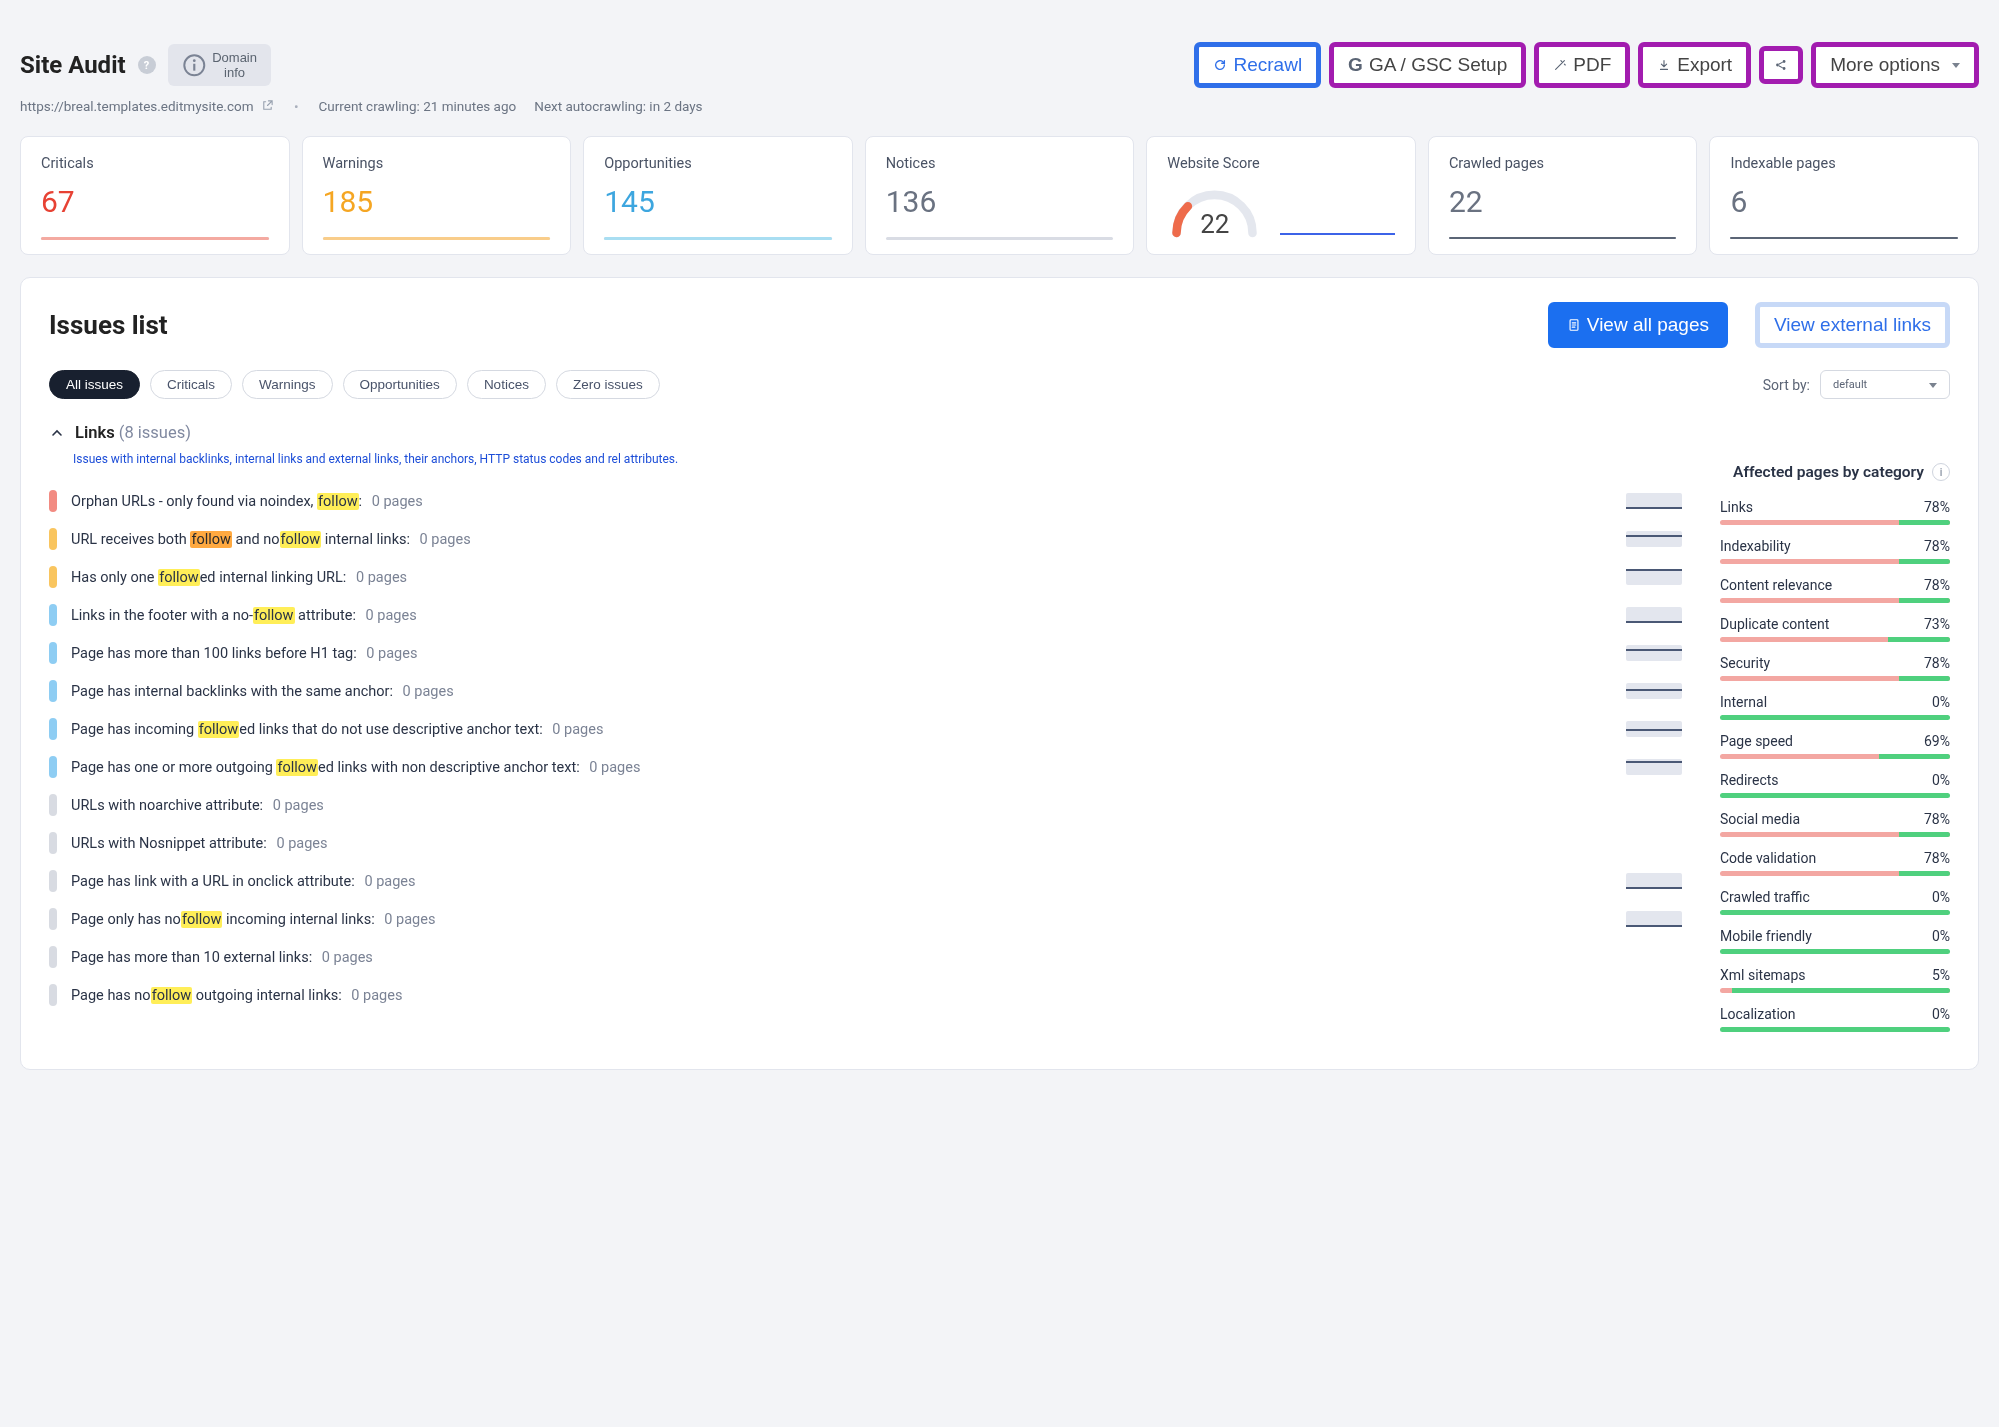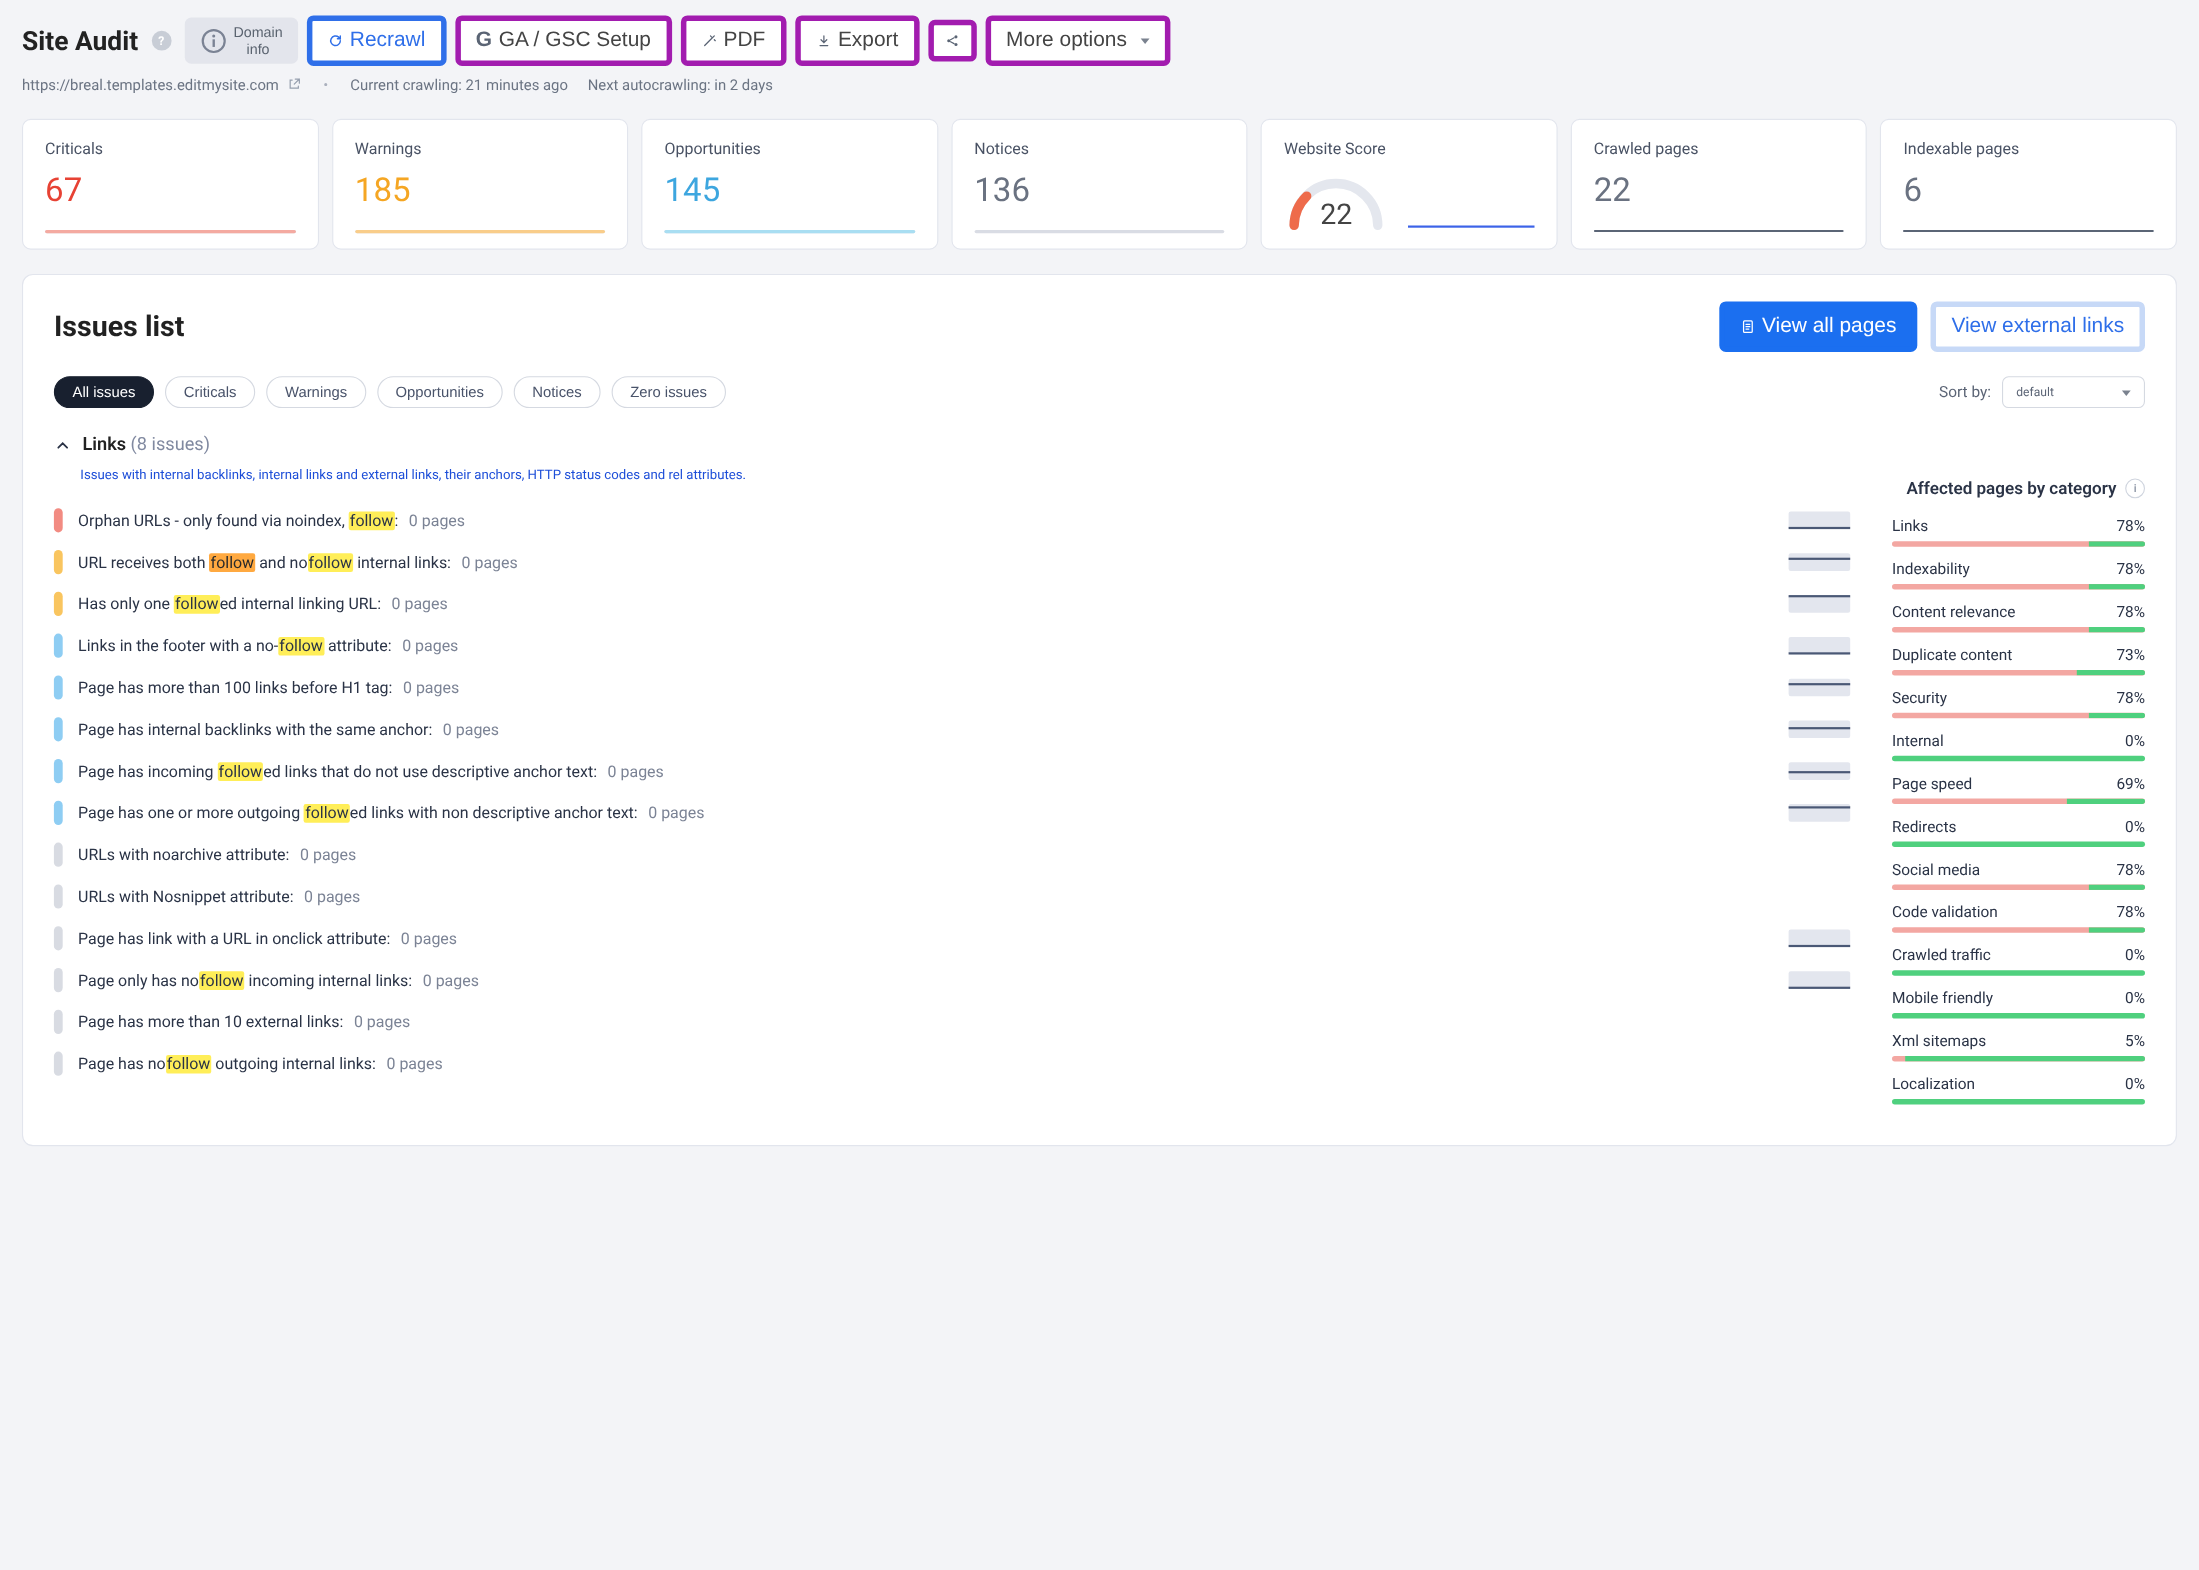--- a/index.html
+++ b/index.html
@@ -1,20 +1,20 @@
 <!DOCTYPE html>
 <html><head>
 <meta charset="utf-8">
 <style>
 * { box-sizing: border-box; margin: 0; padding: 0; }
 body { font-family: -apple-system, BlinkMacSystemFont, "Segoe UI", Roboto, sans-serif; background: #f3f4f7; color: #222; font-size: 14px; }
 .container { padding: 14px 20px; }
 
 
-.header { display: flex; align-items: center; flex-wrap: wrap; gap: 8px; }
+.header { display: flex; justify-content: space-between; align-items: center; flex-wrap: wrap; gap: 8px; margin-top: 28px; }
 .header-left { display: flex; align-items: center; gap: 12px; }
 .title { font-size: 24px; font-weight: 700; }
 .help-icon { width: 18px; height: 18px; border-radius: 50%; background: #c8cdd6; color: #fff; display: inline-flex; align-items: center; justify-content: center; font-size: 11px; font-weight: 700; }
 .domain-info-btn { background: #e3e5ec; border: none; border-radius: 6px; padding: 6px 14px; color: #5b6470; font-size: 13px; cursor: pointer; display: inline-flex; align-items: center; gap: 6px; }
 .header-right { display: flex; gap: 8px; align-items: center; }
 .btn { border: 5px solid #a21caf; background: #fff; border-radius: 6px; padding: 7px 14px; font-size: 19px; color: #444; cursor: pointer; display: inline-flex; align-items: center; gap: 6px; }
 .btn-primary-outline { border-color: #2f6fe9; color: #2f6fe9; }
 .btn .ic { width: 14px; height: 14px; display: inline-block; }
 .btn-icon { padding: 7px 10px; }
 .subheader { display: flex; gap: 18px; align-items: center; color: #6b7483; font-size: 13.5px; margin-top: 10px; }
@@ -37,21 +37,21 @@
 .gauge { position: relative; width: 95px; height: 55px; }
 .gauge svg { width: 95px; height: 55px; }
 .gauge .gval { position: absolute; left: 0; right: 0; bottom: 0; text-align: center; font-size: 26px; color: #444; }
 .spark { flex: 1; height: 36px; position: relative; border-bottom: 2px solid #3c63e8; margin-bottom: 4px; }
 .card-bar.thin { height: 2px; }
 
 
 .panel { background: #fff; border: 1px solid #e2e5ed; border-radius: 10px; margin-top: 22px; padding: 24px 28px; }
 .panel-head { display: flex; justify-content: space-between; align-items: center; margin-bottom: 22px; }
 .panel-title { font-size: 26px; font-weight: 700; }
-.panel-actions { display: flex; gap: 12px; }
+.panel-actions { display: flex; gap: 27px; }
 .btn-blue { background: #1b6ff0; color: #fff; border-color: #1b6ff0; }
 .btn-blue-outline { border-color: #c7d9f7; color: #2f6fe9; }
 
 .filter-row { display: flex; justify-content: space-between; align-items: center; margin-bottom: 24px; }
 .pills { display: flex; gap: 10px; flex-wrap: wrap; }
 .pill { border: 1px solid #d5d9e1; background: #fff; border-radius: 20px; padding: 6px 16px; font-size: 13.5px; color: #49536a; cursor: pointer; }
 .pill.active { background: #18202f; color: #fff; border-color: #18202f; }
 .sort-wrap { display: flex; align-items: center; gap: 10px; color: #5c6576; font-size: 14px; }
 .select { border: 1px solid #d5d9e1; border-radius: 6px; padding: 7px 34px 7px 12px; font-size: 11px; color: #5c6576; background: #fff; position: relative; min-width: 130px; }
 

